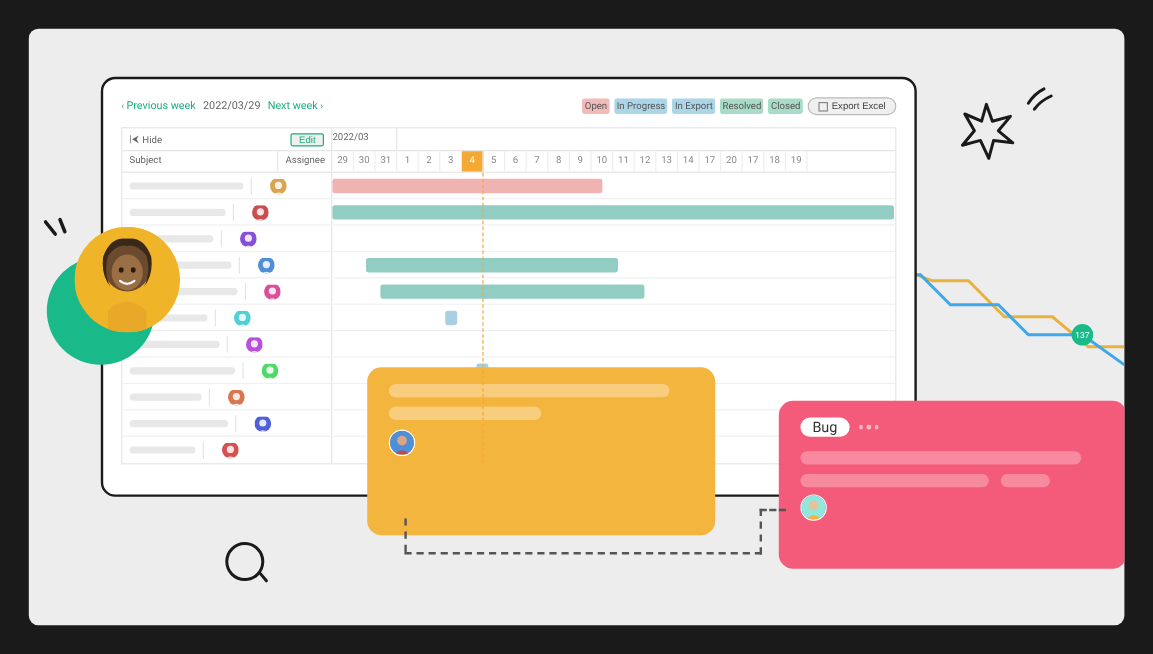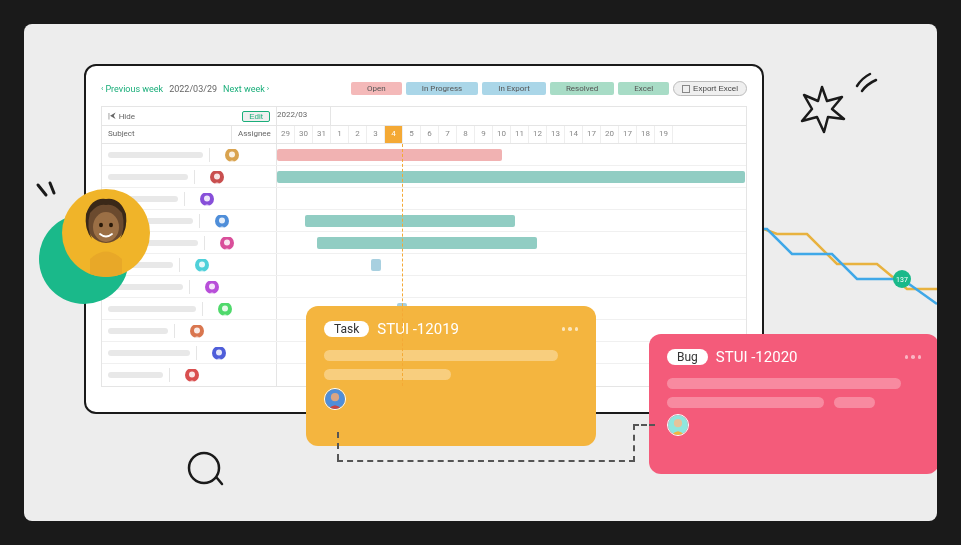--- a/index.html
+++ b/index.html
@@ -57,21 +57,21 @@
       margin-bottom: 10px;
       font-size: 9px;
     }
     .nav-links { display: flex; align-items: center; gap: 6px; }
     .nav-link { color: #1aae7a; cursor: pointer; display: flex; align-items: center; gap: 2px; }
     .nav-link.mid { color: #666; }
     .chev { font-size: 8px; }
     
     .top-right { display: flex; align-items: center; gap: 4px; }
     .status-pill {
-      padding: 2px 16px; font-size: 8px; border-radius: 2px;
+      padding: 2px 2px; font-size: 8px; border-radius: 2px;
       color: #555;
     }
     .s-open { background: #f4b9b9; }
     .s-prog { background: #aad6e8; }
     .s-rev  { background: #aad6e8; }
     .s-res  { background: #a8dcc6; }
     .s-clos { background: #a8dcc6; }
     .export-btn {
       border: 1px solid #bbb; border-radius: 10px;
       padding: 2px 8px; font-size: 8px; color: #444;
@@ -296,21 +296,21 @@
         <span class="nav-link">
           <span>Next week</span>
           <span class="chev">›</span>
         </span>
       </div>
       <div class="top-right">
         <span class="status-pill s-open">Open</span>
         <span class="status-pill s-prog">In Progress</span>
         <span class="status-pill s-rev">In Export</span>
         <span class="status-pill s-res">Resolved</span>
-        <span class="status-pill s-clos">Excel</span>
+        <span class="status-pill s-clos">Closed</span>
         <button class="export-btn">
           <span class="icon-box"></span>
           <span>Export Excel</span>
         </button>
       </div>
     </div>
 
     <div class="gantt-head">
       <div class="left-col">
         <div class="left-col-head">
@@ -525,44 +525,34 @@
       <ellipse cx="44" cy="38" rx="13" ry="15" fill="#9b6f45"></ellipse>
       <ellipse cx="39" cy="36" rx="2" ry="2.3" fill="#2a1a0a"></ellipse>
       <ellipse cx="49" cy="36" rx="2" ry="2.3" fill="#2a1a0a"></ellipse>
       <path d="M38 45 Q44 50 50 45" stroke="#fff" stroke-width="1.8" fill="none" stroke-linecap="round"></path>
       <path d="M28 70 Q44 55 60 70 L60 88 L28 88 Z" fill="#e8a828"></path>
       <path d="M24 25 Q30 8 44 10 Q58 8 64 25 Q66 40 58 50 Q64 38 60 24 Q52 14 44 16 Q36 14 28 24 Q24 38 30 50 Q22 40 24 25 Z" fill="#3a2818"></path>
     </svg>
   </div>
 
   <div class="card card-task">
-    <div class="card-head">
-      <span class="tag-pill">Task</span>
-      <span class="card-title">STUI -12019</span>
-      <span class="dots">
-          <span></span>
-          <span></span>
-          <span></span>
-        </span>
-    </div>
     <div class="card-skel" style="width:92%"></div>
     <div class="card-skel" style="width:50%"></div>
     <div class="card-avatar" style="overflow:hidden">
       <svg class="av-bg" viewBox="0 0 22 22">
           <rect width="22" height="22" fill="#4f8ed9"></rect>
           <circle cx="11" cy="9" r="4.5" fill="#d9a584"></circle>
           <path d="M4 22 Q11 14 18 22 Z" fill="#c94444"></path>
         </svg>
     </div>
   </div>
 
   <div class="card card-bug">
     <div class="card-head">
       <span class="tag-pill">Bug</span>
-      <span class="card-title">STUI -12020</span>
       <span class="dots">
           <span></span>
           <span></span>
           <span></span>
         </span>
     </div>
     <div class="card-skel" style="width:92%"></div>
     <div style="display:flex;gap:10px;align-items:center">
       <span class="small-pill" style="width:62%"></span>
       <span class="small-pill" style="width:16%"></span>

